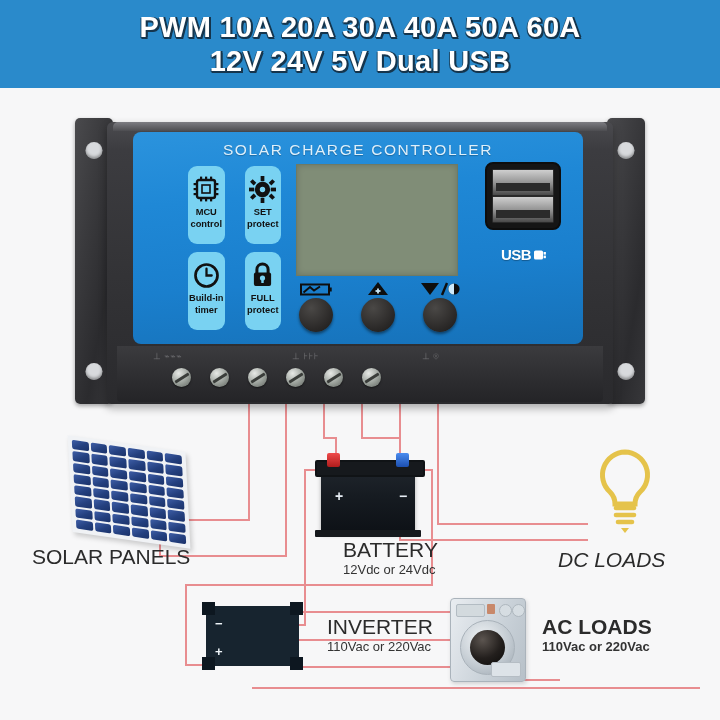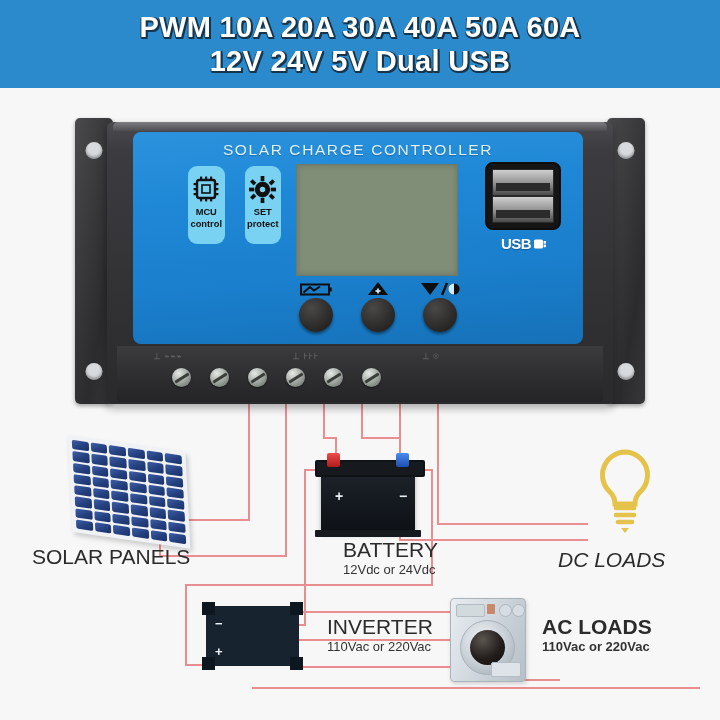--- a/index.html
+++ b/index.html
@@ -126,21 +126,21 @@
   }
   .usbslot{
     height:26px;background:linear-gradient(180deg,#cfcfcf,#8f8f8f 55%,#4a4a4a);
     border:1px solid #2a2a2a;border-radius:1px;position:relative;
   }
   .usbslot::after{
     content:"";position:absolute;left:3px;right:3px;bottom:4px;height:8px;
     background:#2b2b2b;
   }
   .usblabel{
-    margin-top:5px;color:#ffffff;font-weight:bold;font-size:15px;letter-spacing:-.5px;
+    margin-top:16px;color:#ffffff;font-weight:bold;font-size:15px;letter-spacing:-.5px;
     display:flex;align-items:center;justify-content:center;gap:3px;
     text-shadow:0 1px 1px rgba(0,0,0,.3);
   }
 
   
   .strip{
     position:absolute;left:10px;top:224px;width:486px;height:56px;
     background:linear-gradient(180deg,#3b3b3e,#2d2d30 60%,#242427);
     border-radius:0 0 4px 4px;
   }
@@ -332,20 +332,45 @@
                     <rect x="20.2" y="17.4" width="3.6" height="5" transform="rotate(-45 22 19.9)"></rect>
                   </g>
                   <circle cx="13" cy="13" r="2.6" fill="#79d2f2"></circle>
                 </svg>
               </div>
               <div class="blabel">SET</div>
               <div class="blabel">protect</div>
             </div>
           </div>
 
+          <div class="badge-row">
+            <div class="badge">
+              <div class="bicon">
+                <svg width="27" height="27" viewBox="0 0 26 26">
+                  <circle cx="13" cy="13" r="10.6" fill="none" stroke="#111" stroke-width="2.6"></circle>
+                  <path d="M13 6.4 V13 H18" fill="none" stroke="#111" stroke-width="2.2" stroke-linecap="round"></path>
+                </svg>
+              </div>
+              <div class="blabel">Build-in</div>
+              <div class="blabel">timer</div>
+            </div>
+
+            <div class="badge">
+              <div class="bicon">
+                <svg width="25" height="26" viewBox="0 0 24 26">
+                  <path d="M6.4 11 V7.6 a5.6 5.6 0 0 1 11.2 0 V11" fill="none" stroke="#111" stroke-width="3"></path>
+                  <rect x="3.4" y="10.6" width="17.2" height="13.4" rx="2" fill="#111"></rect>
+                  <circle cx="12" cy="16" r="2.6" fill="#79d2f2"></circle>
+                  <rect x="10.8" y="16" width="2.4" height="5" fill="#79d2f2"></rect>
+                </svg>
+              </div>
+              <div class="blabel">FULL</div>
+              <div class="blabel">protect</div>
+            </div>
+          </div>
         </div>
 
         <div class="lcd"></div>
 
         <div class="btnrow">
           <div class="btnwrap b1">
             <div class="btnicon">
               <svg width="32" height="13" viewBox="0 0 32 13">
                 <rect x="1" y="1.5" width="28" height="10" fill="none" stroke="#0e0e0e" stroke-width="2"></rect>
                 <rect x="29.5" y="4.5" width="2.2" height="4" fill="#0e0e0e"></rect>

